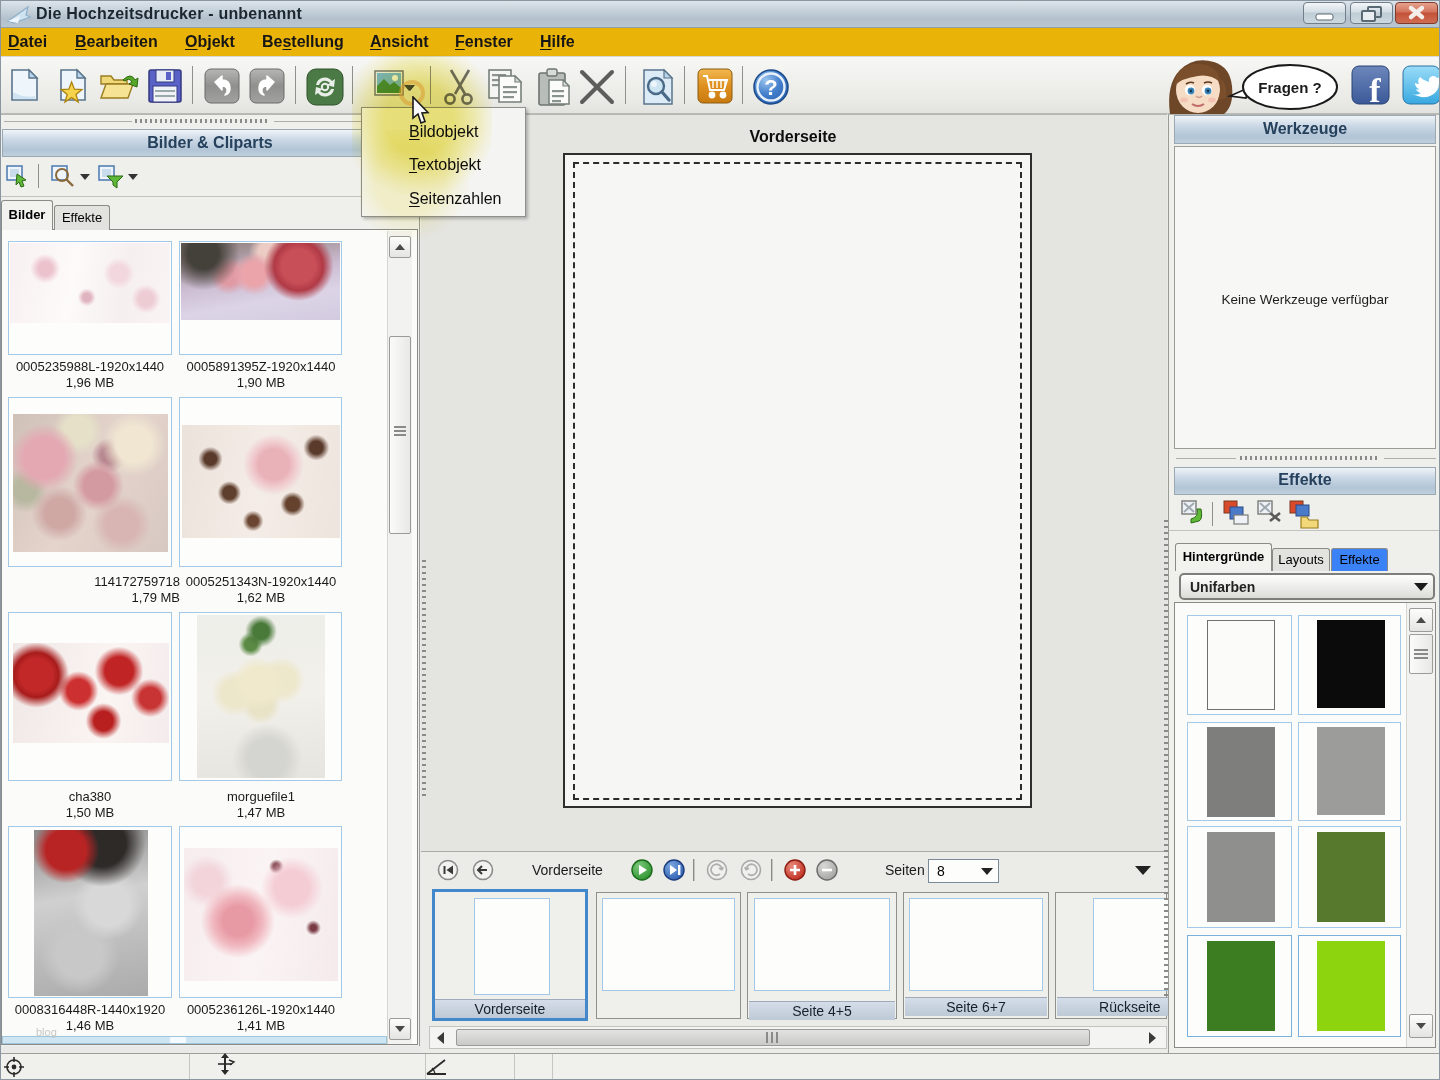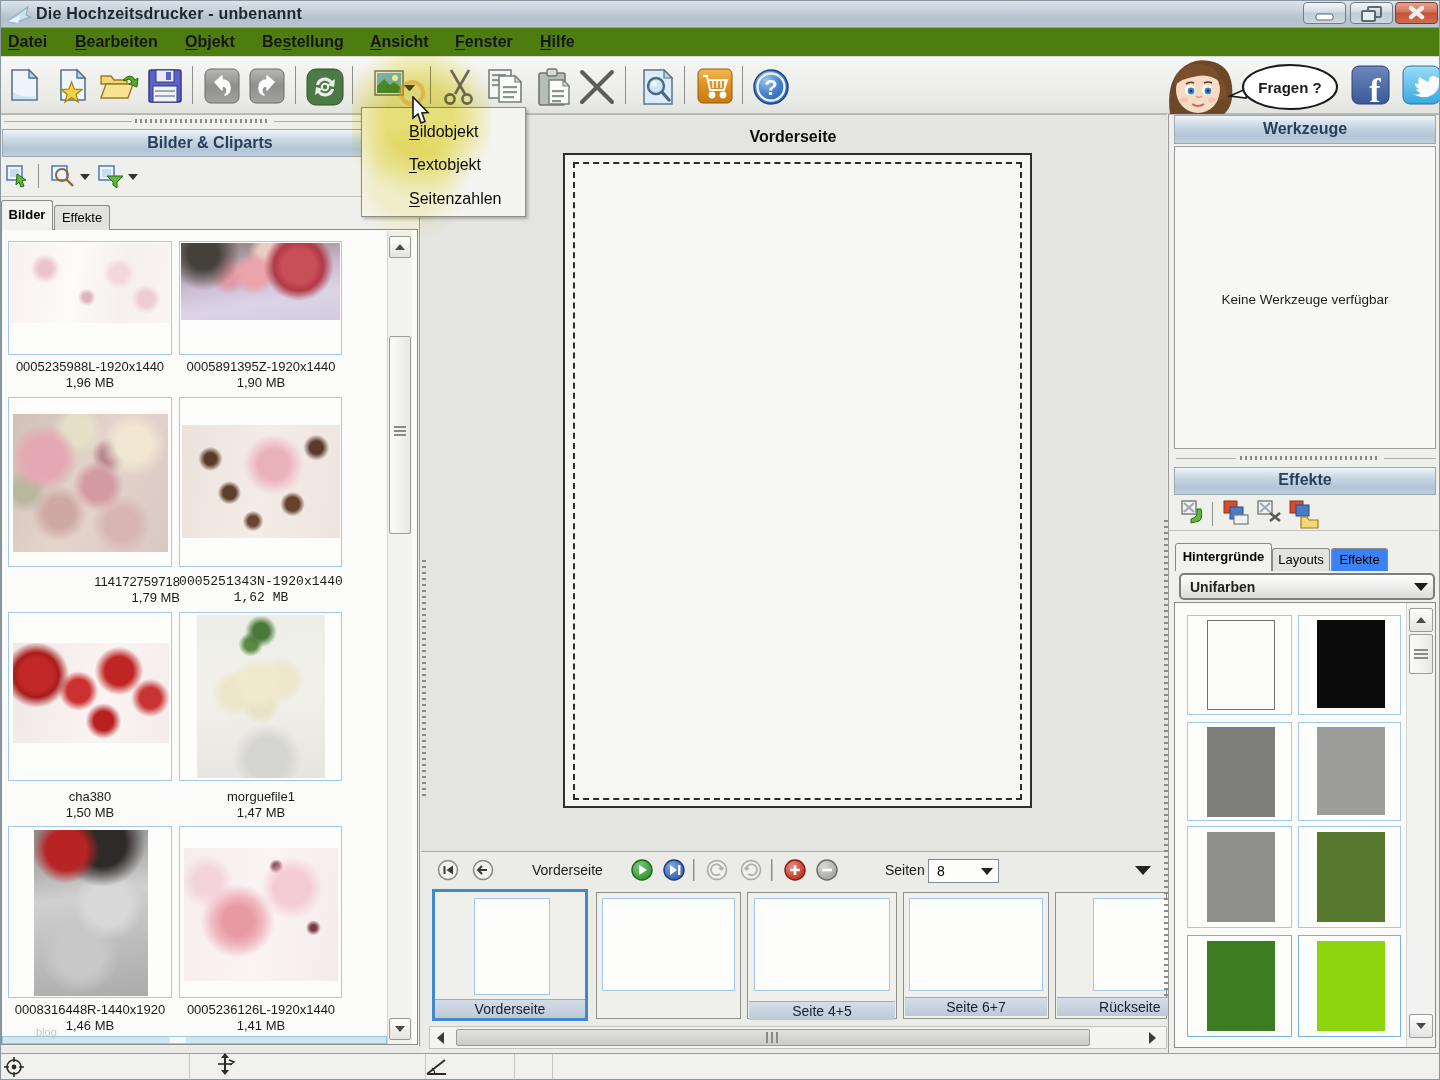--- a/index.html
+++ b/index.html
@@ -9,21 +9,21 @@
 
 #titlebar { left:0; top:0; width:1440px; height:28px;
   background:linear-gradient(#dfe6ec, #c2ced8 45%, #b3c1cc 70%, #bac7d1);
   border-bottom:1px solid #8f9ea8; }
 #titletext { left:36px; top:5px; font-size:16px; font-weight:bold; color:#1c262e; letter-spacing:0.2px;}
 .winbtn { top:2px; width:43px; height:22px; border:1px solid #6f7e8a; border-radius:4px;
   background:linear-gradient(#f3f6f8, #d3dde4 45%, #bfccd5 50%, #cdd8df); }
 .winbtn svg { position:absolute; left:0; top:0; }
 #btnclose { background:linear-gradient(#e5a28e, #d3735a 45%, #c4513a 50%, #cf6d52); border-color:#7e3a2a;}
 
-#menubar { left:0; top:28px; width:1440px; height:29px; background:#4d7c0f; border-bottom:1px solid #d8d8d4;
+#menubar { left:0; top:28px; width:1440px; height:29px; background:#eab308; border-bottom:1px solid #d8d8d4;
   font-size:16px; font-weight:bold; color:#161616; }
 #menubar span.mi { position:absolute; top:5px; }
 
 #toolbar { left:0; top:57px; width:1440px; height:57px;
   background:linear-gradient(#f7f7f5, #e9e9e5 80%, #e2e2de); border-bottom:1px solid #b9b9b5; }
 .tsep { position:absolute; top:66px; width:1px; height:38px; background:#8f8f8c; }
 .ticon { position:absolute; top:68px; }
 
 .phead { background:linear-gradient(#f0f4f8, #ccd9e6 35%, #b2c5d6 75%, #bfcfdc);
   border:1px solid #9aa8b4; text-align:center; font-weight:bold; color:#26415c; }
@@ -374,21 +374,21 @@
   <div class="photo" style="left:2px;top:27px;width:158px;height:113px;background:
     radial-gradient(circle at 58% 35%, #e8b2b8 0 13%, #f0c8cc 18%, transparent 26%),
     radial-gradient(circle at 18% 30%, #5a3a2a 0 4%, transparent 8%),
     radial-gradient(circle at 30% 60%, #5e3e2c 0 5%, transparent 9%),
     radial-gradient(circle at 70% 70%, #64422e 0 5%, transparent 9%),
     radial-gradient(circle at 85% 20%, #5a3a2a 0 4%, transparent 8%),
     radial-gradient(circle at 45% 85%, #6a4632 0 4%, transparent 8%),
     linear-gradient(100deg, #ece2dc, #f4ece6 50%, #eee4de);"></div>
 </div>
 <div class="thumblabel" style="left:0px;top:574px;text-align:right;">114172759718<br>1,79 MB</div>
-<div class="thumblabel" style="left:171px;top:574px;font-family:Liberation Mono, monospace;">0005251343N-1920x1440<br>1,62 MB</div>
+<div class="thumblabel" style="left:171px;top:574px;">0005251343N-1920x1440<br>1,62 MB</div>
 
 <div class="thumbbox" style="left:8px;top:612px;width:164px;height:169px;">
   <div class="photo" style="left:4px;top:30px;width:156px;height:100px;background:
     radial-gradient(circle at 15% 32%, #c22828 0 11%, #a81c1c 15%, transparent 22%),
     radial-gradient(circle at 42% 48%, #cc3030 0 11%, transparent 19%),
     radial-gradient(circle at 68% 28%, #c02424 0 11%, transparent 19%),
     radial-gradient(circle at 58% 78%, #b82020 0 8%, transparent 15%),
     radial-gradient(circle at 88% 55%, #c83434 0 7%, transparent 13%),
     linear-gradient(100deg, #f0e8e6, #faf4f2 60%, #f4ecec);"></div>
 </div>

